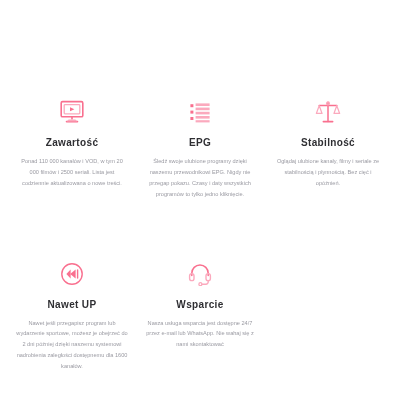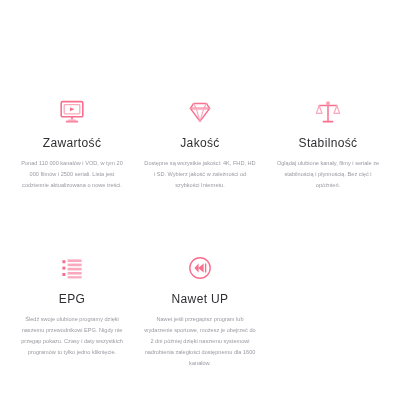--- a/index.html
+++ b/index.html
@@ -38,22 +38,22 @@
     display: block;
     height: 26px;
     margin-bottom: 11px;
     line-height: 0;
   }
   .feature-icon svg {
     display: block;
   }
 
   .feature-title {
-    font-size: 12px;
-    font-weight: normal;
+    font-size: 10px;
+    font-weight: bold;
     color: #2f2f33;
     letter-spacing: 0.35px;
     margin: 0 0 8px 0;
     line-height: 1.1;
   }
 
   .feature-text {
     font-size: 5.6px;
     color: #9a9aa2;
     line-height: 1.95;
@@ -75,72 +75,73 @@
         <path d="M11 7.2 L15.4 9.2 L11 11.2 Z" fill="#f9708f" stroke="none"></path>
         <path d="M13 16.8 L13 19.6" stroke-width="1.6"></path>
         <path d="M7.6 21.6 L18.4 21.6" stroke-width="1.8" stroke-linecap="round"></path>
         <path d="M9.6 19.6 L16.4 19.6 L18.4 21.6 L7.6 21.6 Z" fill="#fba9bd" stroke="none"></path>
       </svg>
     </span>
     <h3 class="feature-title">Zawartość</h3>
     <p class="feature-text">Ponad 110 000 kanałów i VOD, w tym 20 000 filmów i 2500 seriali. Lista jest codziennie aktualizowana o nowe treści.</p>
   </div>
 
-  <div class="feature-card">
-    <span class="feature-icon">
-      <svg width="26" height="24" viewBox="0 0 26 24" fill="none" stroke="#f9708f" stroke-width="1.5" stroke-linejoin="round">
-        <path d="M3.4 8.4 L13 21.4 L22.6 8.4 Z"></path>
-        <path d="M3.4 8.4 L6.6 3.4 L19.4 3.4 L22.6 8.4 Z"></path>
-        <path d="M6.6 3.4 L9.2 8.4 L13 21.4 L16.8 8.4 L19.4 3.4" stroke="#fba9bd" stroke-width="1.2"></path>
-        <path d="M3.4 8.4 L22.6 8.4" stroke="#fba9bd" stroke-width="1.2"></path>
-      </svg>
-    </span>
-    <h3 class="feature-title">Jakość</h3>
-    <p class="feature-text">Dostępne są wszystkie jakości: 4K, FHD, HD i SD. Wybierz jakość w zależności od szybkości Internetu.</p>
-  </div>
-
-  <div class="feature-card">
-    <span class="feature-icon">
-      <svg width="26" height="24" viewBox="0 0 26 24" fill="none" stroke="#f9708f" stroke-width="1.5" stroke-linecap="round">
-        <path d="M13 2.2 L13 21.4"></path>
-        <path d="M4.2 5.6 L21.8 5.6"></path>
-        <path d="M8.4 21.6 L17.6 21.6" stroke-width="1.7"></path>
-        <path d="M4.2 5.6 L1.4 13.4 L7 13.4 Z" stroke="#fba9bd" stroke-width="1.3" stroke-linejoin="round"></path>
-        <path d="M21.8 5.6 L19 13.4 L24.6 13.4 Z" stroke="#fba9bd" stroke-width="1.3" stroke-linejoin="round"></path>
-        <circle cx="13" cy="3.4" r="1.5" stroke="#fba9bd" stroke-width="1.2"></circle>
-      </svg>
-    </span>
-    <h3 class="feature-title">Stabilność</h3>
-    <p class="feature-text">Oglądaj ulubione kanały, filmy i seriale ze stabilnością i płynnością. Bez cięć i opóźnień.</p>
-  </div>
 
   <div class="feature-card">
     <span class="feature-icon">
       <svg width="26" height="24" viewBox="0 0 26 24" fill="none">
         <rect x="3.4" y="4.2" width="3" height="3" fill="#f9708f"></rect>
         <rect x="3.4" y="10.6" width="3" height="3" fill="#f9708f"></rect>
         <rect x="3.4" y="17" width="3" height="3" fill="#f9708f"></rect>
         <rect x="8.6" y="3.4" width="14" height="2.6" fill="#fba9bd"></rect>
         <rect x="8.6" y="7.6" width="14" height="2.6" fill="#fba9bd"></rect>
         <rect x="8.6" y="11.8" width="14" height="2.6" fill="#fba9bd"></rect>
         <rect x="8.6" y="16" width="14" height="2.6" fill="#fba9bd"></rect>
         <rect x="8.6" y="20.2" width="14" height="2.2" fill="#fba9bd"></rect>
       </svg>
     </span>
     <h3 class="feature-title">EPG</h3>
     <p class="feature-text">Śledź swoje ulubione programy dzięki naszemu przewodnikowi EPG. Nigdy nie przegap pokazu. Czasy i daty wszystkich programów to tylko jedno kliknięcie.</p>
   </div>
 
   <div class="feature-card">
     <span class="feature-icon">
+      <svg width="26" height="24" viewBox="0 0 26 24" fill="none" stroke="#f9708f" stroke-width="1.5" stroke-linecap="round">
+        <path d="M13 2.2 L13 21.4"></path>
+        <path d="M4.2 5.6 L21.8 5.6"></path>
+        <path d="M8.4 21.6 L17.6 21.6" stroke-width="1.7"></path>
+        <path d="M4.2 5.6 L1.4 13.4 L7 13.4 Z" stroke="#fba9bd" stroke-width="1.3" stroke-linejoin="round"></path>
+        <path d="M21.8 5.6 L19 13.4 L24.6 13.4 Z" stroke="#fba9bd" stroke-width="1.3" stroke-linejoin="round"></path>
+        <circle cx="13" cy="3.4" r="1.5" stroke="#fba9bd" stroke-width="1.2"></circle>
+      </svg>
+    </span>
+    <h3 class="feature-title">Stabilność</h3>
+    <p class="feature-text">Oglądaj ulubione kanały, filmy i seriale ze stabilnością i płynnością. Bez cięć i opóźnień.</p>
+  </div>
+
+  <div class="feature-card">
+    <span class="feature-icon">
       <svg width="26" height="24" viewBox="0 0 26 24" fill="none" stroke="#f9708f" stroke-width="1.4">
         <circle cx="13" cy="12" r="10.2"></circle>
         <path d="M16.6 7.6 L11.2 12 L16.6 16.4 Z" fill="#f9708f" stroke="none"></path>
         <path d="M11.6 7.6 L7.4 12 L11.6 16.4 Z" fill="#f9708f" stroke="none"></path>
         <path d="M18.6 8 L18.6 16" stroke-width="1.4" stroke-linecap="round"></path>
       </svg>
     </span>
     <h3 class="feature-title">Nawet UP</h3>
     <p class="feature-text">Nawet jeśli przegapisz program lub wydarzenie sportowe, możesz je obejrzeć do 2 dni później dzięki naszemu systemowi nadrobienia zaległości dostępnemu dla 1600 kanałów.</p>
   </div>
 
+  <div class="feature-card">
+    <span class="feature-icon">
+      <svg width="26" height="24" viewBox="0 0 26 24" fill="none" stroke="#f9708f" stroke-width="1.5" stroke-linecap="round">
+        <path d="M4.8 13.4 L4.8 11.2 A8.2 8.2 0 0 1 21.2 11.2 L21.2 13.4"></path>
+        <rect x="2.6" y="11.6" width="4.4" height="7" rx="2.2" stroke="#fba9bd" stroke-width="1.4"></rect>
+        <rect x="19" y="11.6" width="4.4" height="7" rx="2.2" stroke="#fba9bd" stroke-width="1.4"></rect>
+        <path d="M21.2 18.6 L21.2 20 A2.2 2.2 0 0 1 19 22.2 L15 22.2" stroke="#fba9bd" stroke-width="1.4"></path>
+        <circle cx="13.4" cy="22.2" r="1.5" stroke="#fba9bd" stroke-width="1.3"></circle>
+      </svg>
+    </span>
+    <h3 class="feature-title">Wsparcie</h3>
+    <p class="feature-text">Nasza usługa wsparcia jest dostępne 24/7 przez e-mail lub WhatsApp. Nie wahaj się z nami skontaktować</p>
+  </div>
 
 </section>
 
 </body></html>

